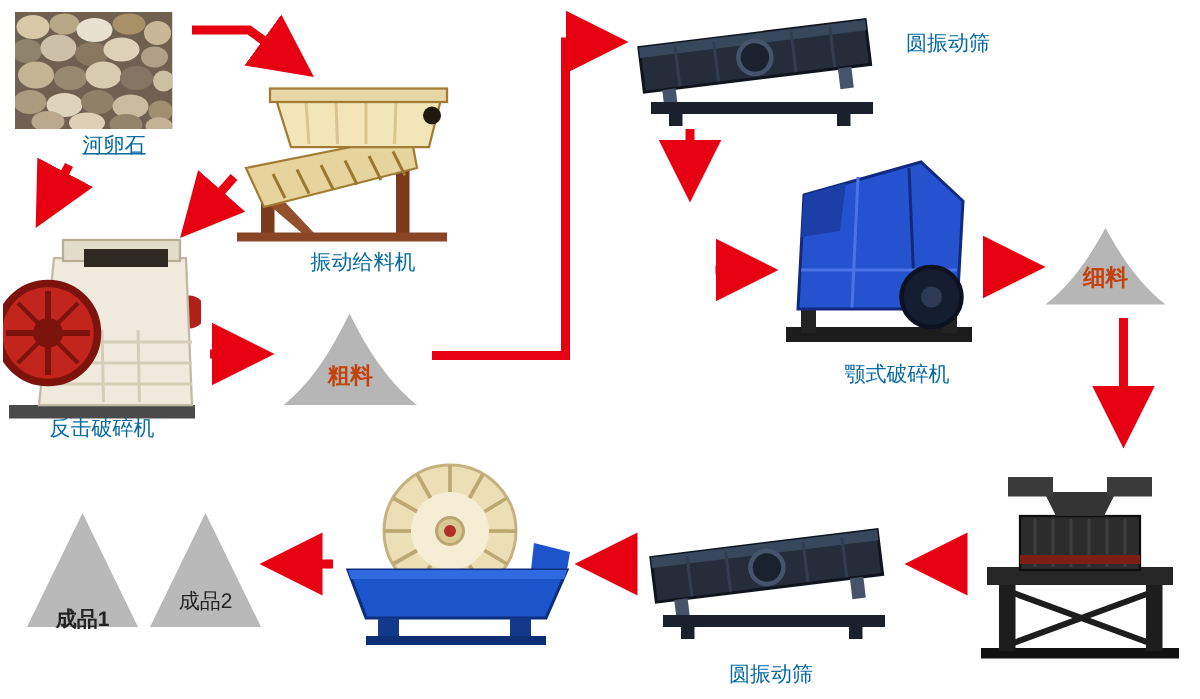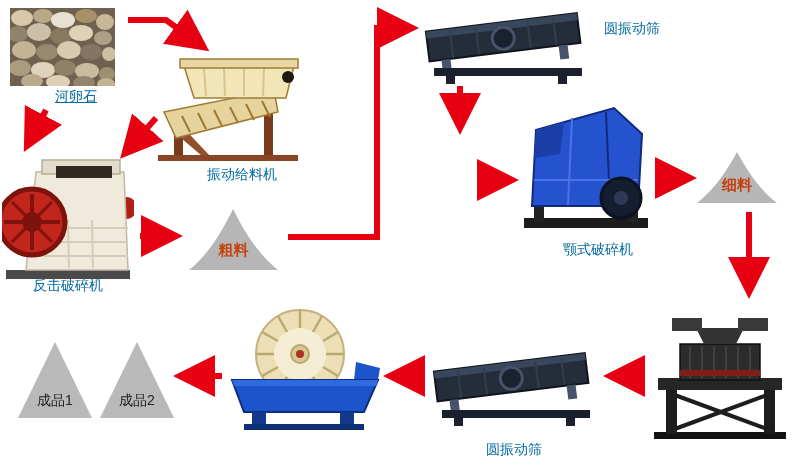--- a/index.html
+++ b/index.html
@@ -236,21 +236,21 @@
       <rect x="24" y="106" width="14" height="14" fill="#13398c"></rect>
       <rect x="112" y="106" width="14" height="14" fill="#13398c"></rect>
       <rect x="16" y="118" width="120" height="6" fill="#0f2f74"></rect>
     </svg>
   </div>
 
   <div class="node" style="left:14px; top:336px; width:82px; height:86px;">
     <svg width="82" height="86" viewBox="0 0 82 86">
       <path d="M4,82 L41,6 L78,82 Z" fill="#b9b9b9"></path>
     </svg>
-    <div class="prod-label" style="top:56px;">成品1</div>
+    <div class="prod-label" style="top:68px;font-weight:bold;">成品1</div>
   </div>
   <div class="node" style="left:96px; top:336px; width:82px; height:86px;">
     <svg width="82" height="86" viewBox="0 0 82 86">
       <path d="M4,82 L41,6 L78,82 Z" fill="#b9b9b9"></path>
     </svg>
     <div class="prod-label" style="top:56px;">成品2</div>
   </div>
 
 </div>
 

